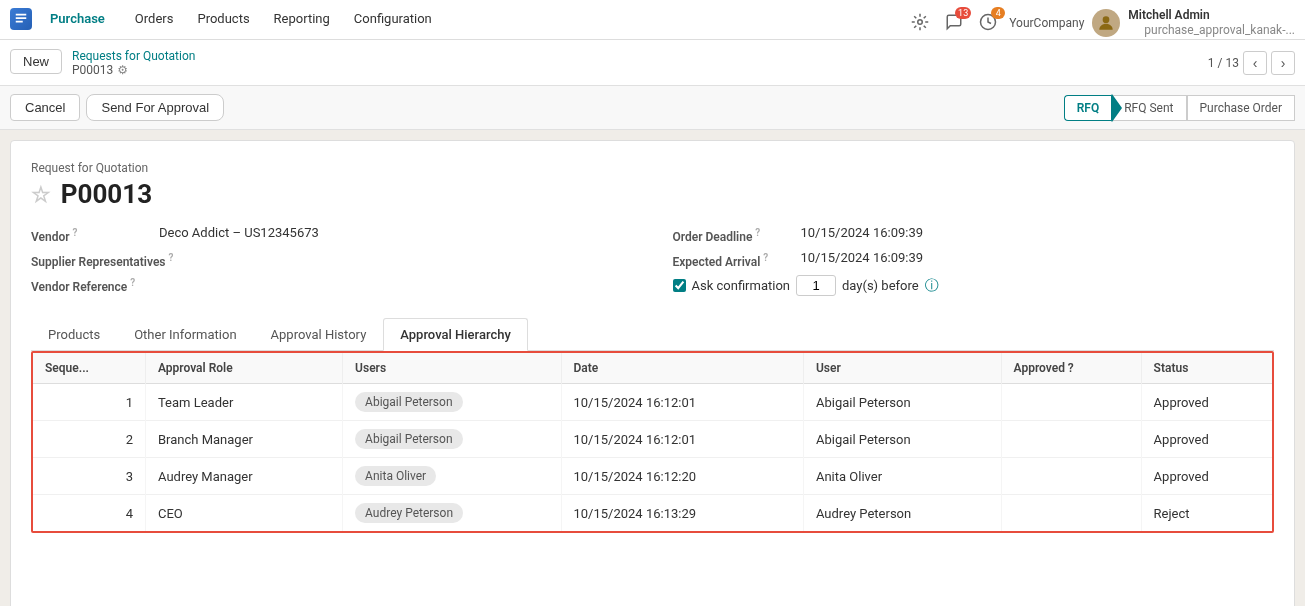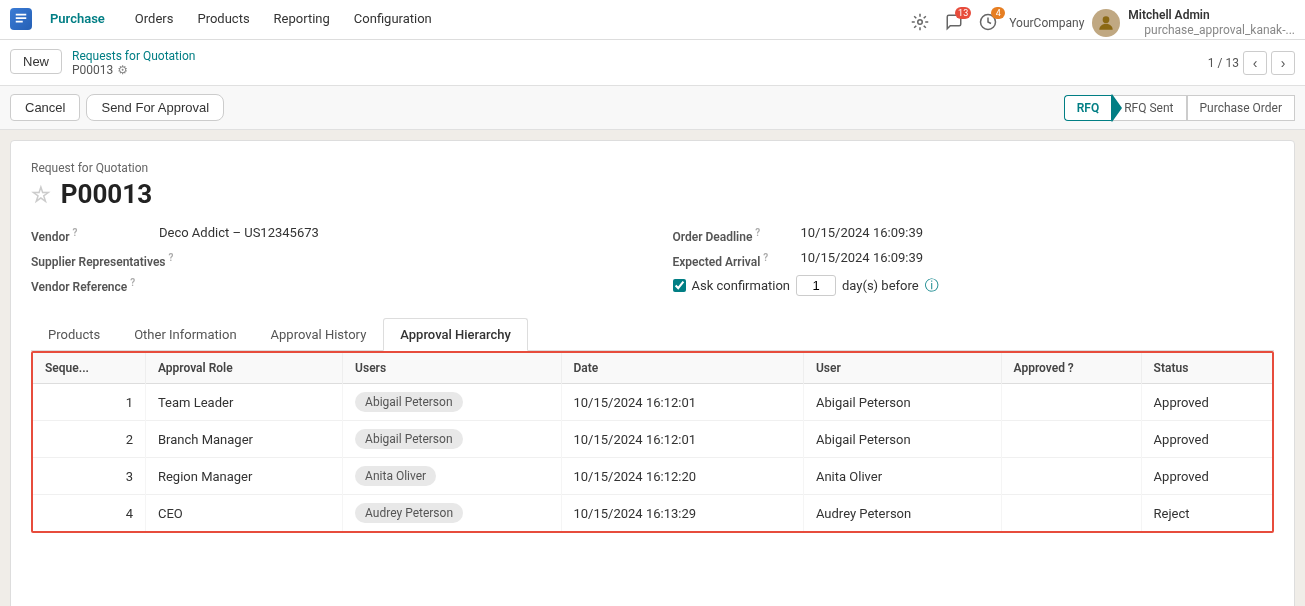--- a/index.html
+++ b/index.html
@@ -260,21 +260,21 @@
     <td class="seq-num">2</td>
     <td>Branch Manager</td>
     <td><span class="user-badge">Abigail Peterson</span></td>
     <td class="date-link">10/15/2024 16:12:01</td>
     <td>Abigail Peterson</td>
     <td></td>
     <td class="status-approved">Approved</td>
   </tr>
           <tr>
     <td class="seq-num">3</td>
-    <td>Region Manager</td>
+    <td>Audrey Manager</td>
     <td><span class="user-badge">Anita Oliver</span></td>
     <td class="date-link">10/15/2024 16:12:20</td>
     <td>Anita Oliver</td>
     <td></td>
     <td class="status-approved">Approved</td>
   </tr>
           <tr>
     <td class="seq-num">4</td>
     <td>CEO</td>
     <td><span class="user-badge">Audrey Peterson</span></td>

